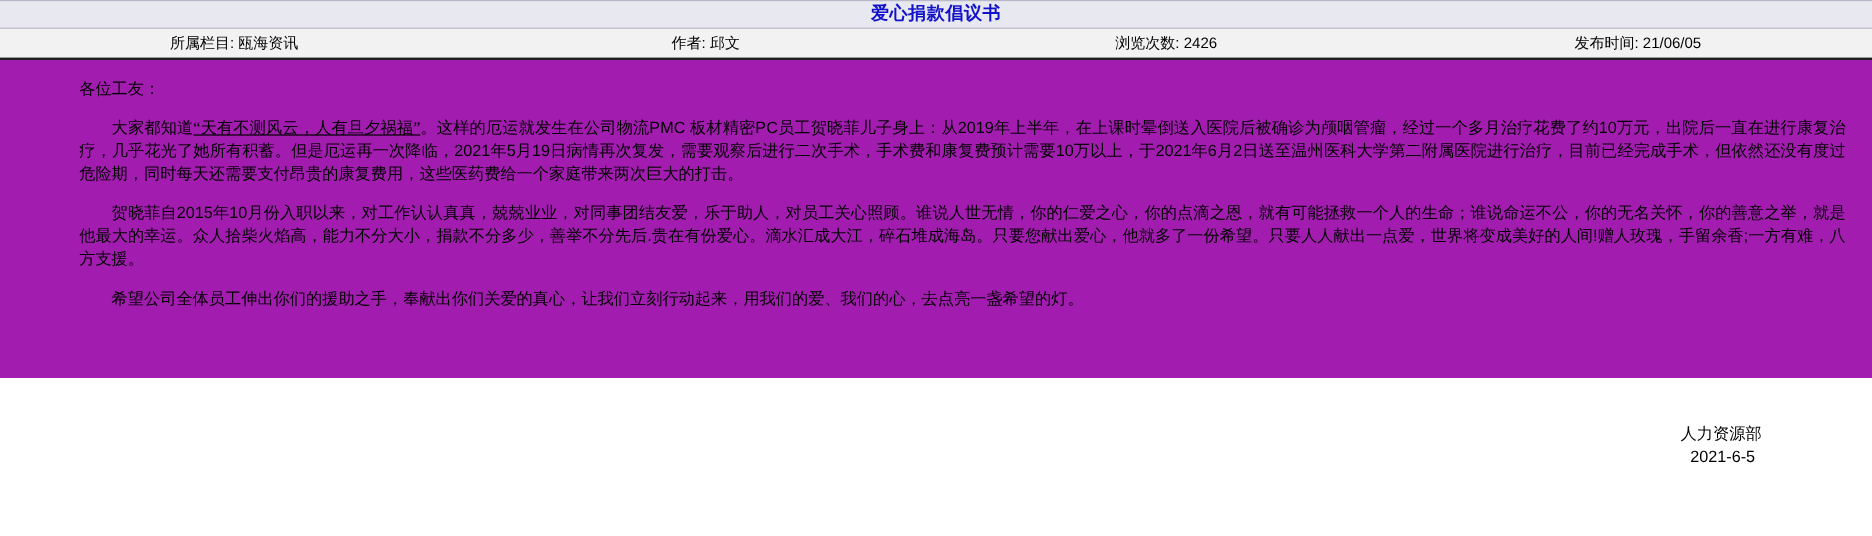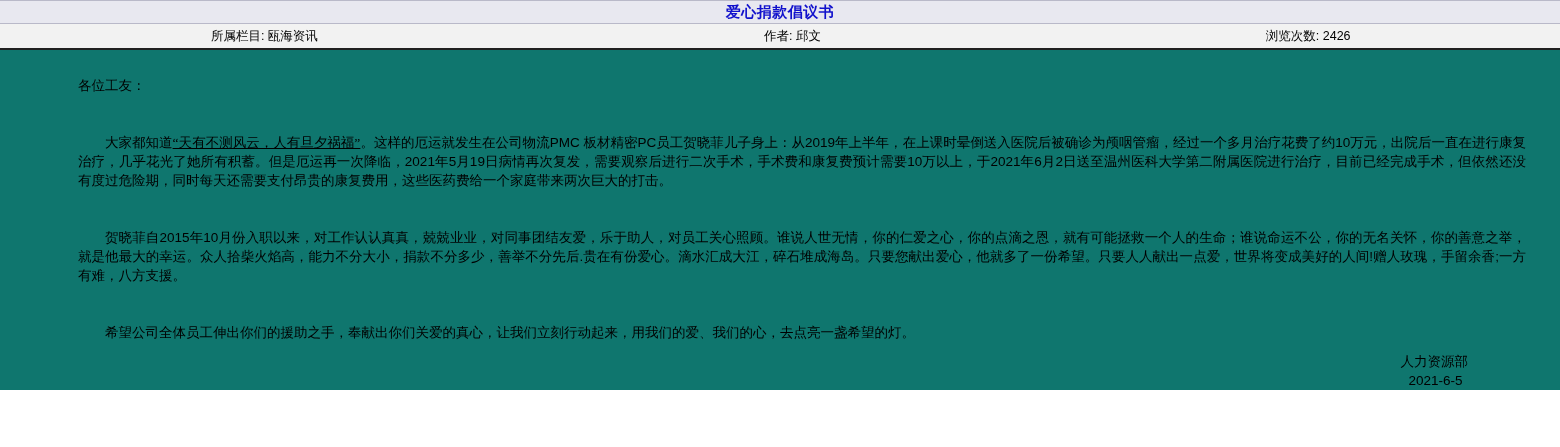--- a/index.html
+++ b/index.html
@@ -10,22 +10,22 @@
   body {
     width: 1560px;
     height: 447px;
     font-family: "Liberation Sans", "DejaVu Sans", sans-serif;
     color: #000000;
     overflow: hidden;
   }
   .page {
     position: relative;
     width: 1560px;
-    height: 390px;
-    background: #0f766e;
+    height: 315px;
+    background: #a21caf;
   }
   
   .title-bar {
     height: 22px;
     background: #e8e8f0;
     border-top: 1px solid #b9b9c9;
     border-bottom: 1px solid #b9b9c9;
     display: flex;
     align-items: center;
     justify-content: center;
@@ -58,21 +58,21 @@
   .meta-cell.last  { flex: 1.05 1 0; }
 
   
   .content {
     padding: 14px 22px 0 66px;
     font-size: 13.5px;
     line-height: 19px;
     color: #000;
   }
   .content p {
-    margin: 12px;
+    margin: 0;
     text-align: justify;
     text-justify: inter-ideograph;
   }
   .indent {
     text-indent: 2em;
   }
   .gap {
     height: 14px;
   }
   .underline {
@@ -97,20 +97,21 @@
 <div class="page">
 
   <div class="title-bar">
     <span class="title-text">爱心捐款倡议书</span>
   </div>
 
   <div class="meta-bar">
     <span class="meta-cell first">所属栏目: 瓯海资讯</span>
     <span class="meta-cell">作者: 邱文</span>
     <span class="meta-cell">浏览次数: 2426</span>
+    <span class="meta-cell last">发布时间: 21/06/05</span>
   </div>
 
   <div class="content">
     <p>各位工友：</p>
     <div class="gap"></div>
     <p class="indent"><span>大家都知道</span><span class="underline">“天有不测风云，人有旦夕祸福”</span><span>。这样的厄运就发生在公司物流PMC 板材精密PC员工贺晓菲儿子身上：从2019年上半年，在上课时晕倒送入医院后被确诊为颅咽管瘤，经过一个多月治疗花费了约10万元，出院后一直在进行康复治疗，几乎花光了她所有积蓄。但是厄运再一次降临，2021年5月19日病情再次复发，需要观察后进行二次手术，手术费和康复费预计需要10万以上，于2021年6月2日送至温州医科大学第二附属医院进行治疗，目前已经完成手术，但依然还没有度过危险期，同时每天还需要支付昂贵的康复费用，这些医药费给一个家庭带来两次巨大的打击。</span></p>
     <div class="gap"></div>
     <p class="indent">贺晓菲自2015年10月份入职以来，对工作认认真真，兢兢业业，对同事团结友爱，乐于助人，对员工关心照顾。谁说人世无情，你的仁爱之心，你的点滴之恩，就有可能拯救一个人的生命；谁说命运不公，你的无名关怀，你的善意之举，就是他最大的幸运。众人拾柴火焰高，能力不分大小，捐款不分多少，善举不分先后.贵在有份爱心。滴水汇成大江，碎石堆成海岛。只要您献出爱心，他就多了一份希望。只要人人献出一点爱，世界将变成美好的人间!赠人玫瑰，手留余香;一方有难，八方支援。</p>
     <div class="gap"></div>
     <p class="indent">希望公司全体员工伸出你们的援助之手，奉献出你们关爱的真心，让我们立刻行动起来，用我们的爱、我们的心，去点亮一盏希望的灯。</p>

